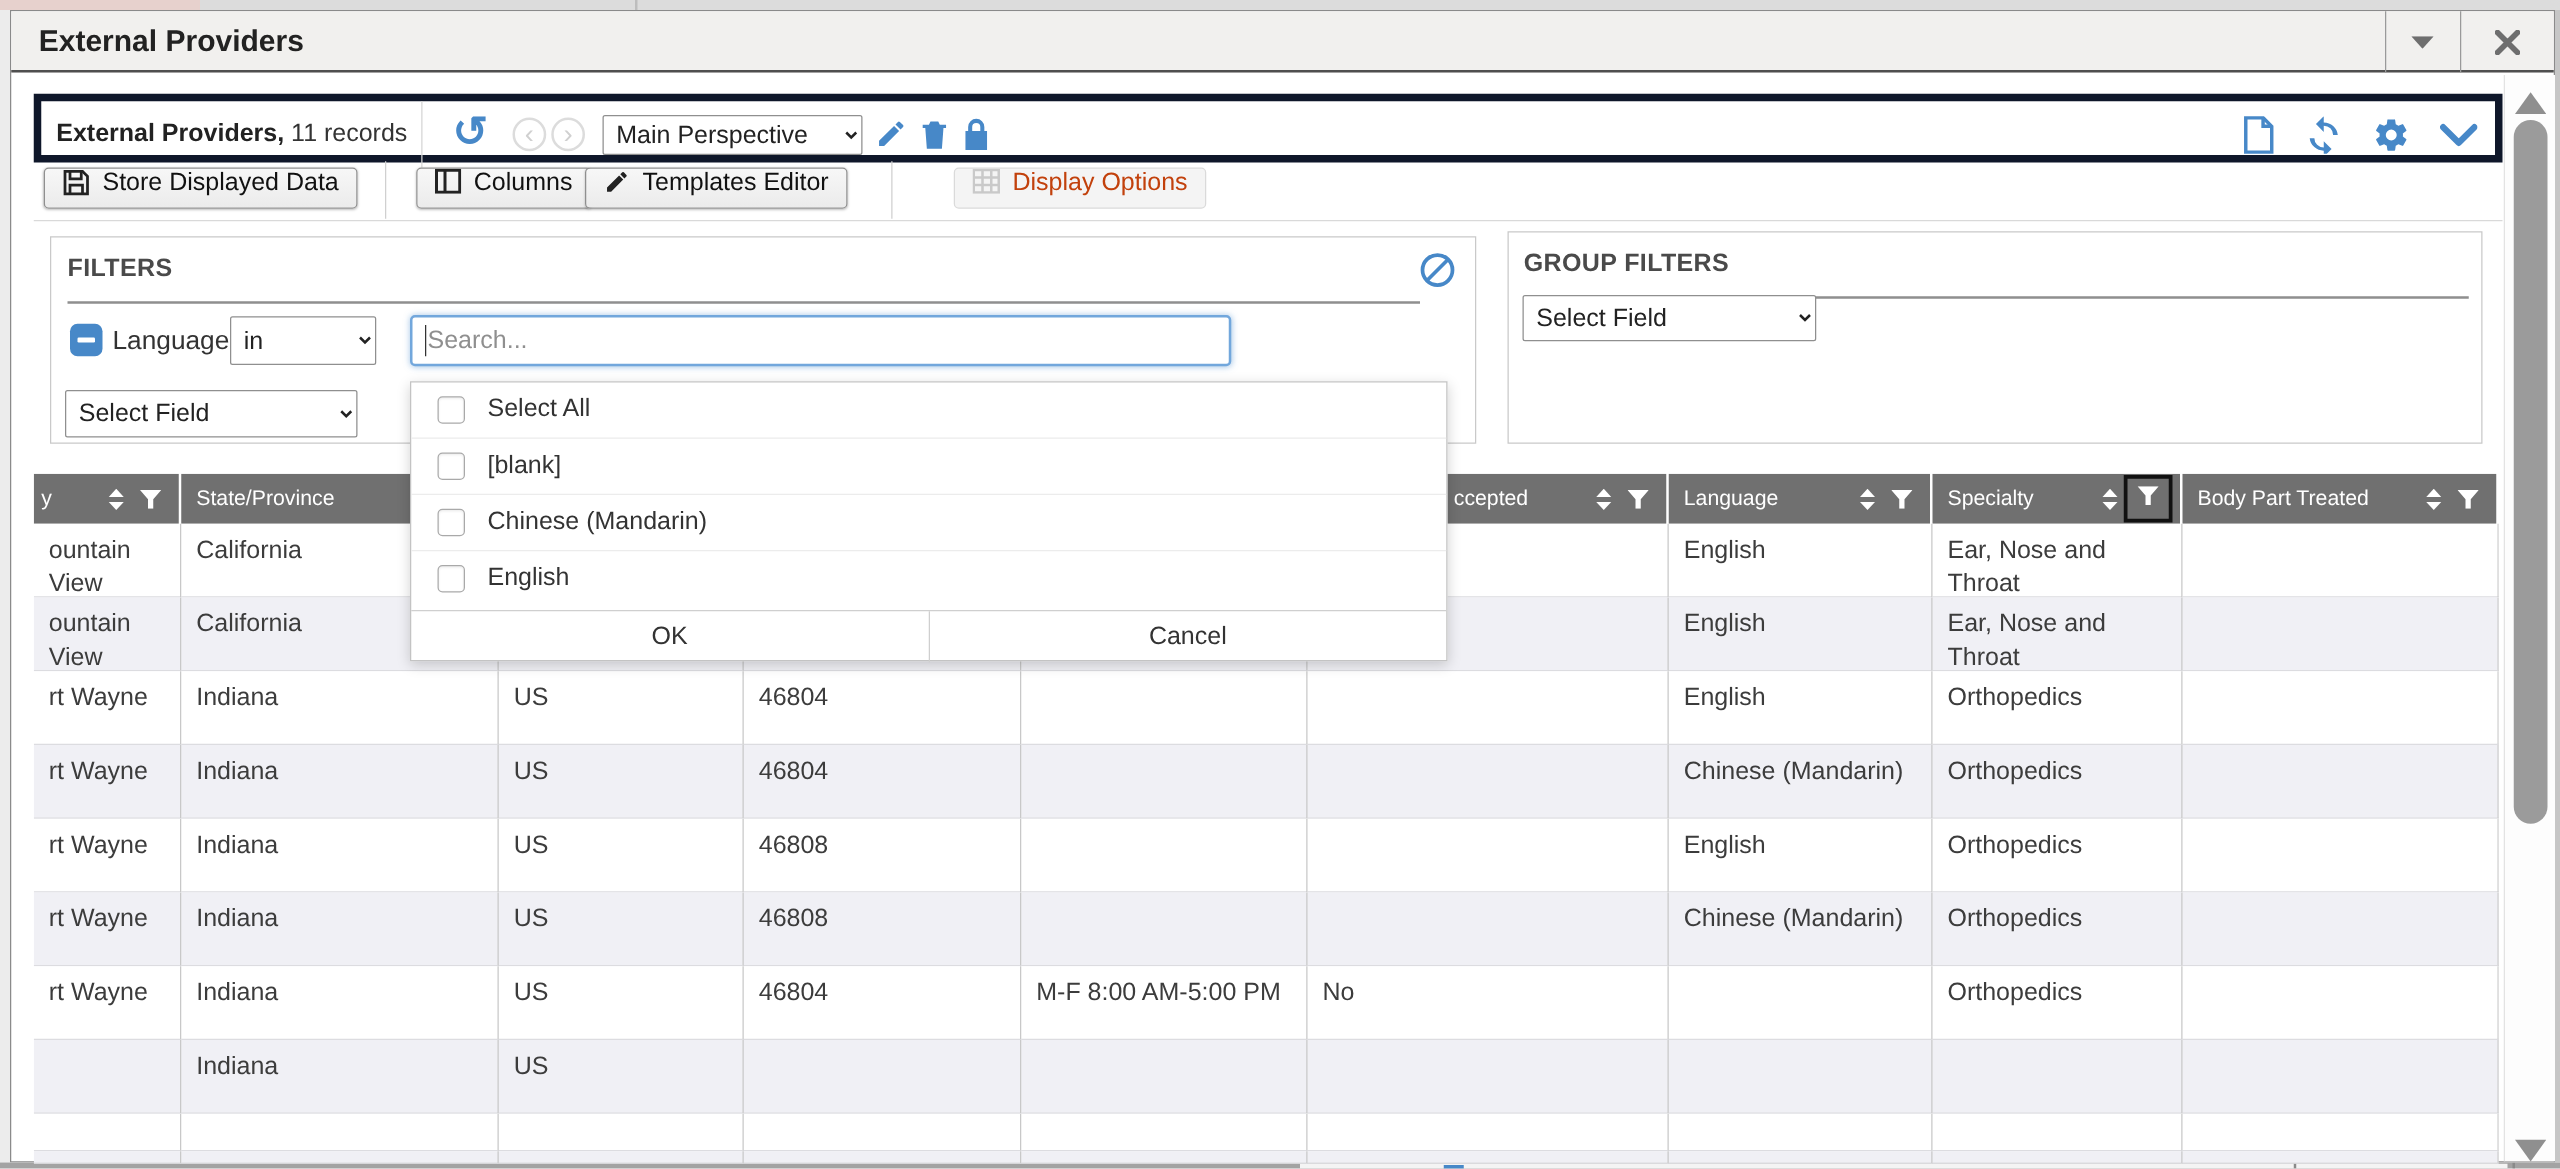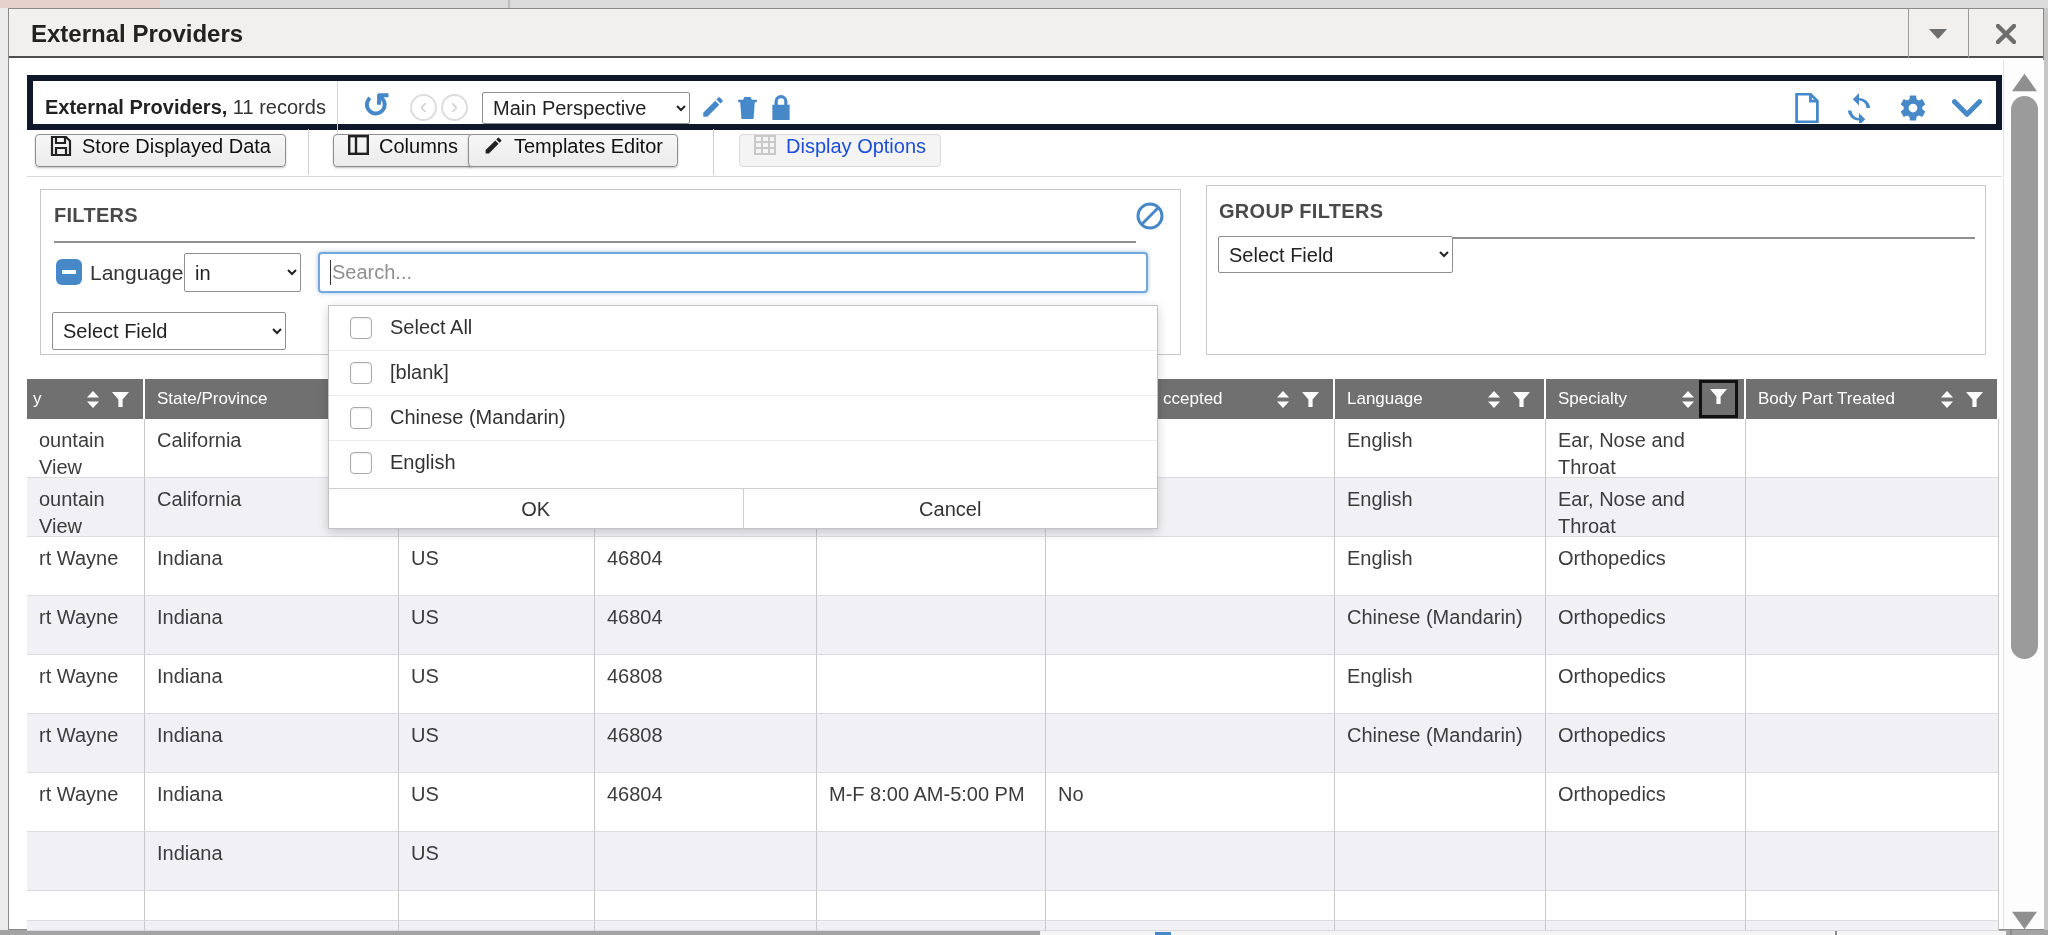--- a/index.html
+++ b/index.html
@@ -34,34 +34,34 @@
   .tool-sep { position:absolute; left:304px; top:0; width:1px; height:53px; background:#d5d5d5; }
   .undo-glyph { position:absolute; left:329px; top:4px; font-size:34px; font-weight:bold; color:#4788c8; }
   .nav-circle { position:absolute; top:13px; width:27px; height:27px; border:2px solid #dcdcdc; border-radius:50%; color:#d0d0d0; font-size:22px; line-height:22px; text-align:center; }
   select.ui-select { font-family:"Liberation Sans",sans-serif; font-size:20px; color:#222; background:#fff; border:1px solid #8f8f8f; border-radius:2px; padding:0 6px; }
   .persp-select { position:absolute; left:449px; top:11px; width:208px; height:32px; }
   .tool-icon { position:absolute; top:13px; }
   .right-icons { position:absolute; right:14px; top:12px; display:flex; gap:24px; align-items:center; }
 
   
   .btnrow-btn { position:absolute; top:125px; height:33px; background:linear-gradient(#f7f7f7,#ebebeb); border:1px solid #8f8f8f; border-radius:4px; box-shadow:0 1px 2px rgba(0,0,0,.25); font-size:20px; color:#111; display:flex; align-items:flex-start; gap:10px; padding:0 14px; cursor:pointer; white-space:nowrap; }
-  .btnrow-btn.disabled { background:#f4f4f4; border-color:#dadada; color:#1d4ed8; box-shadow:none; cursor:default; }
+  .btnrow-btn.disabled { background:#f4f4f4; border-color:#dadada; color:#c2410c; box-shadow:none; cursor:default;margin-left:24px; }
   .btnrow-sep { position:absolute; top:120px; width:1px; height:46px; background:#d0d0d0; }
   .hline { position:absolute; left:18px; top:167px; width:1975px; height:1px; background:#d9d9d9; }
 
   
   .panel { position:absolute; border:1px solid #c9c9c9; background:#fff; }
   .panel-title { position:absolute; font-size:20px; font-weight:bold; color:#4a4a4a; letter-spacing:.3px; }
   .panel-rule { position:absolute; height:2px; background:#8f8f8f; }
 
   .minus-btn { position:absolute; left:47px; top:250px; width:26px; height:26px; background:#4788c8; border-radius:6px; cursor:pointer; }
   .minus-btn::after { content:""; position:absolute; left:6px; top:11px; width:14px; height:4px; background:#fff; border-radius:1px; }
   .filter-label { position:absolute; left:81px; top:252px; font-size:21px; color:#333; }
   .op-select { position:absolute; left:175px; top:244px; width:117px; height:39px; }
-  .search-wrap { position:absolute; left:309px; top:243px; width:830px; height:41px; }
+  .search-wrap { position:absolute; left:319px; top:243px; width:657px; height:41px; }
   .search-input { width:100%; height:100%; border:2px solid #72a7dc; border-radius:4px; box-shadow:0 0 5px rgba(90,150,210,.55); font-family:"Liberation Sans",sans-serif; font-size:20px; color:#333; padding:0 12px; outline:none; }
   .search-input::placeholder { color:#8f8f8f; opacity:1; }
   .caret { position:absolute; left:12px; top:8px; width:1px; height:25px; background:#333; }
   .field-select { position:absolute; left:43px; top:303px; width:234px; height:38px; }
   .gf-select { position:absolute; left:1209px; top:227px; width:235px; height:37px; }
 
   
   .popup { position:absolute; left:319px; top:296px; width:830px; height:224px; background:#fff; border:1px solid #c3c3c3; box-shadow:0 3px 10px rgba(0,0,0,.18); z-index:10; }
   .popup-item { position:absolute; left:0; width:100%; height:43px; display:flex; align-items:center; cursor:pointer;text-align:right; }
   .popup-item .cb { position:absolute; left:21px; width:22px; height:22px; border:1px solid #a9a9a9; border-radius:4px; background:#fff; box-shadow:inset 0 1px 2px rgba(0,0,0,.08); }

